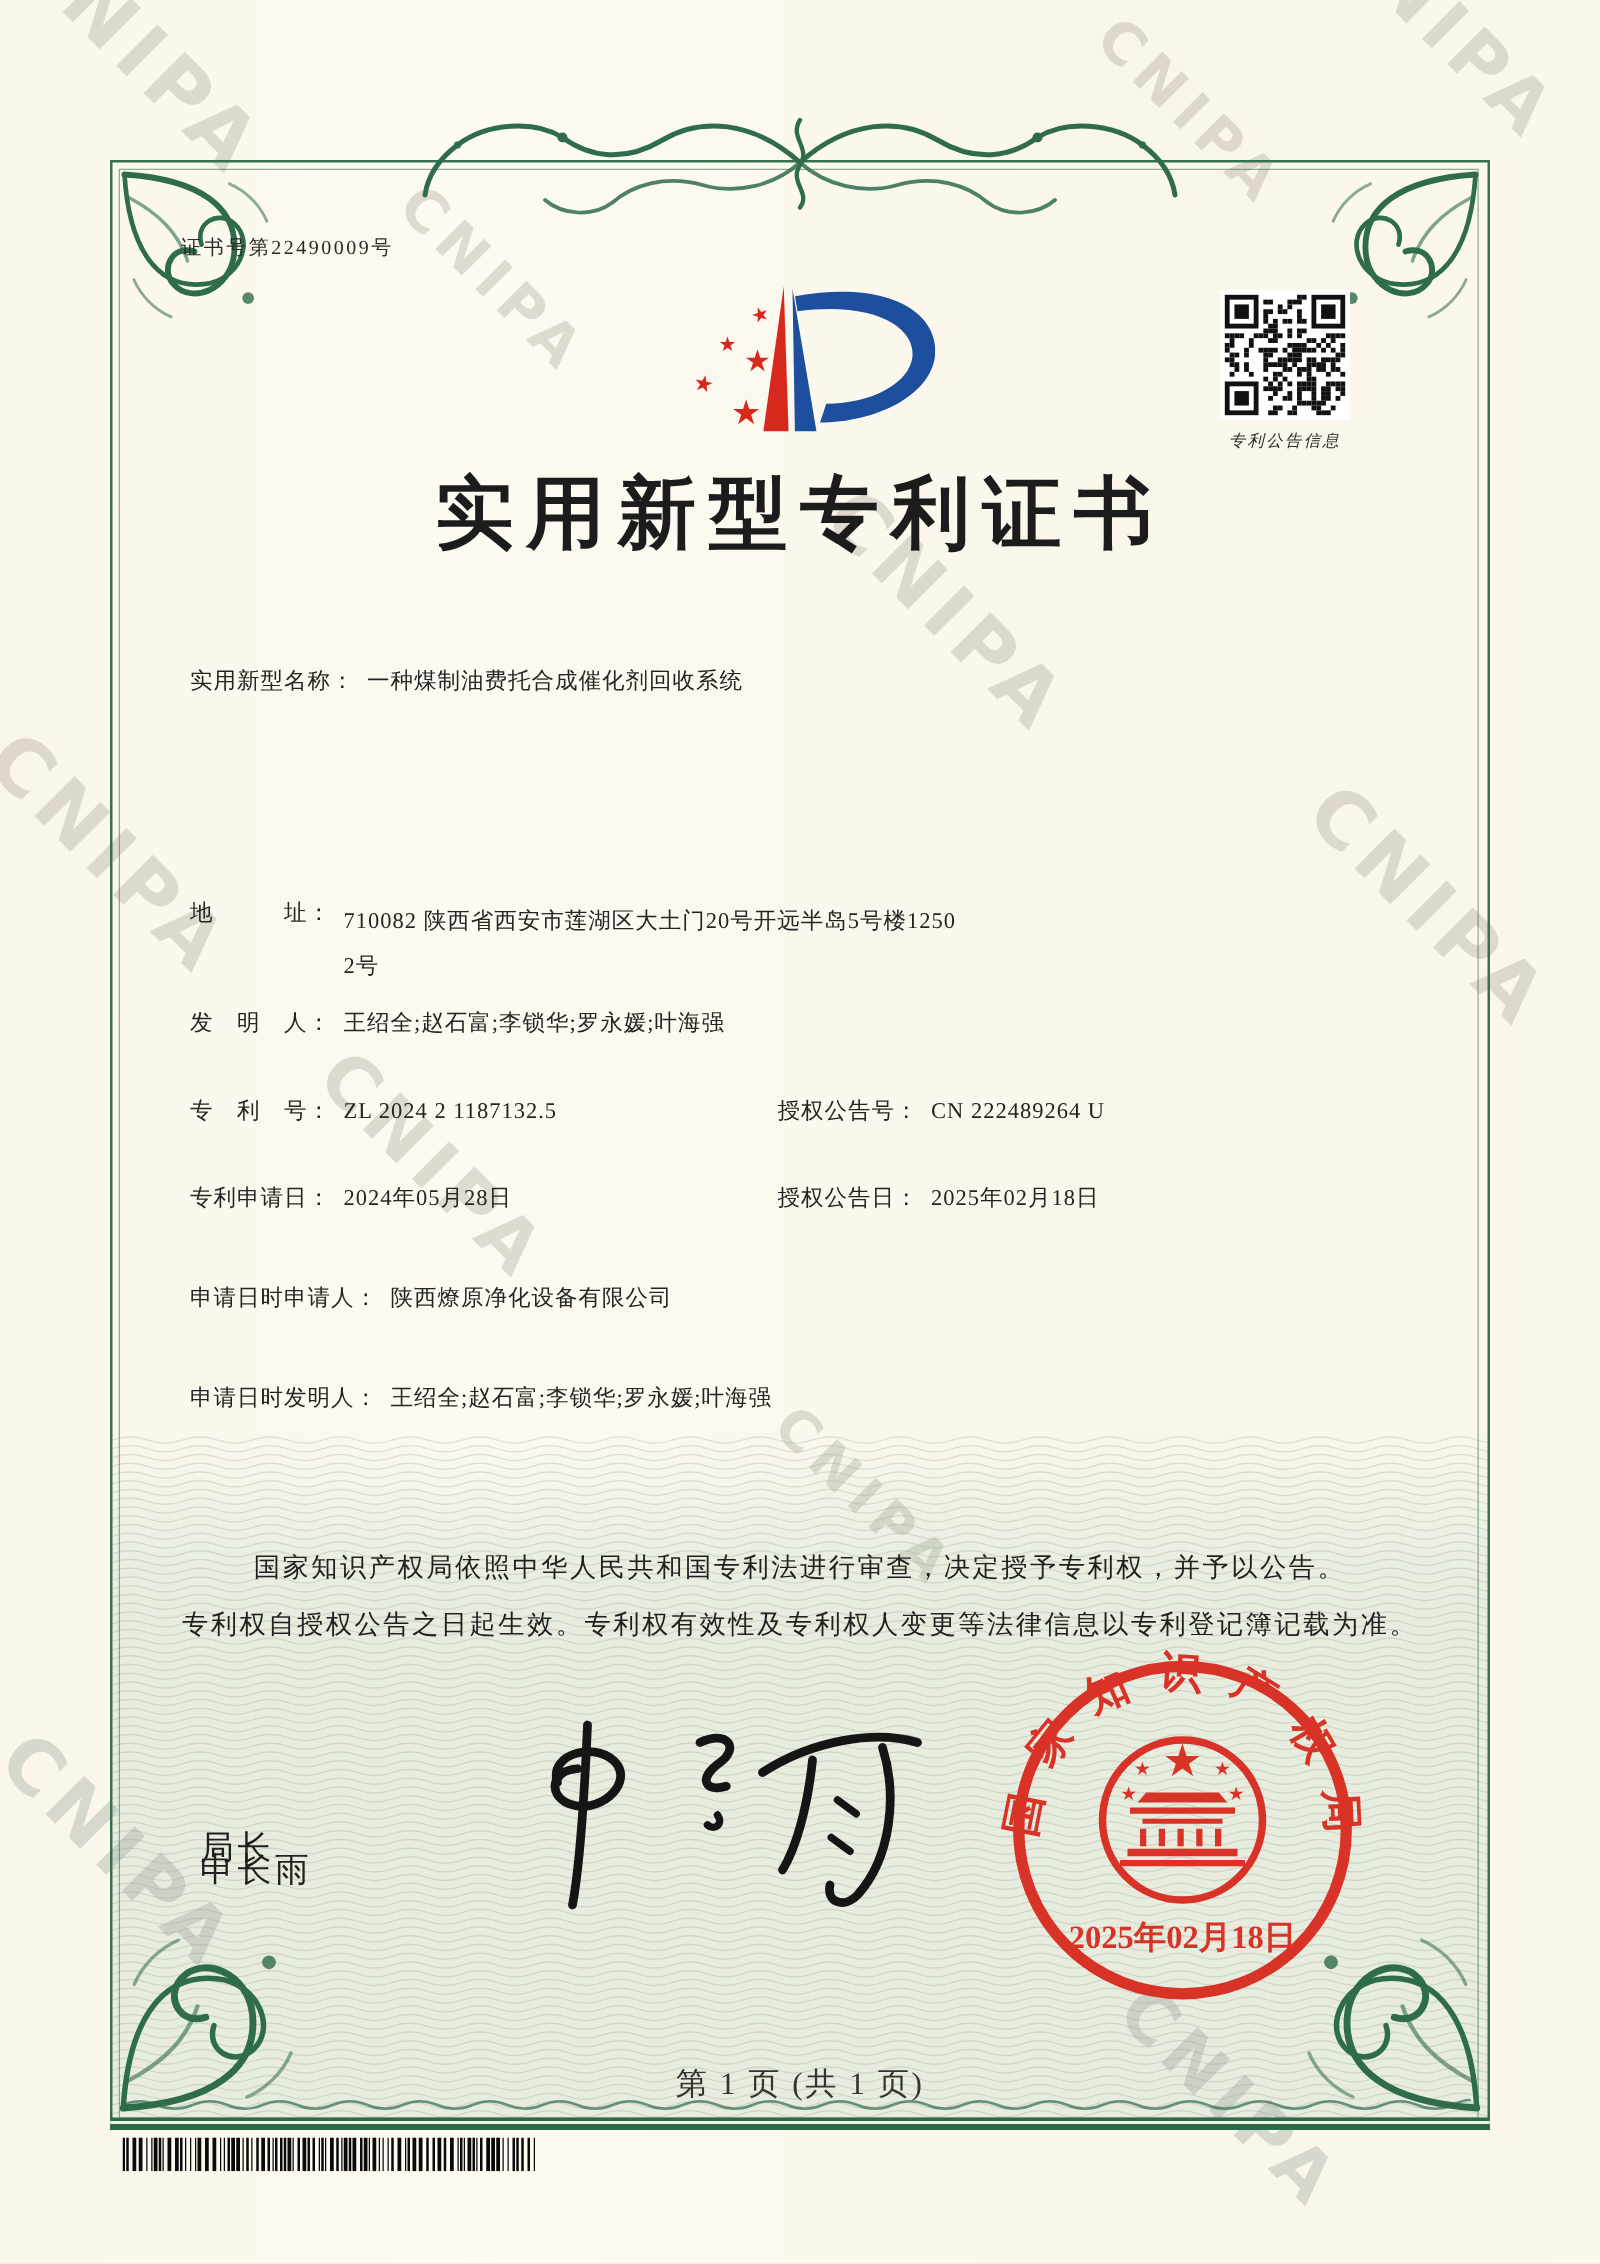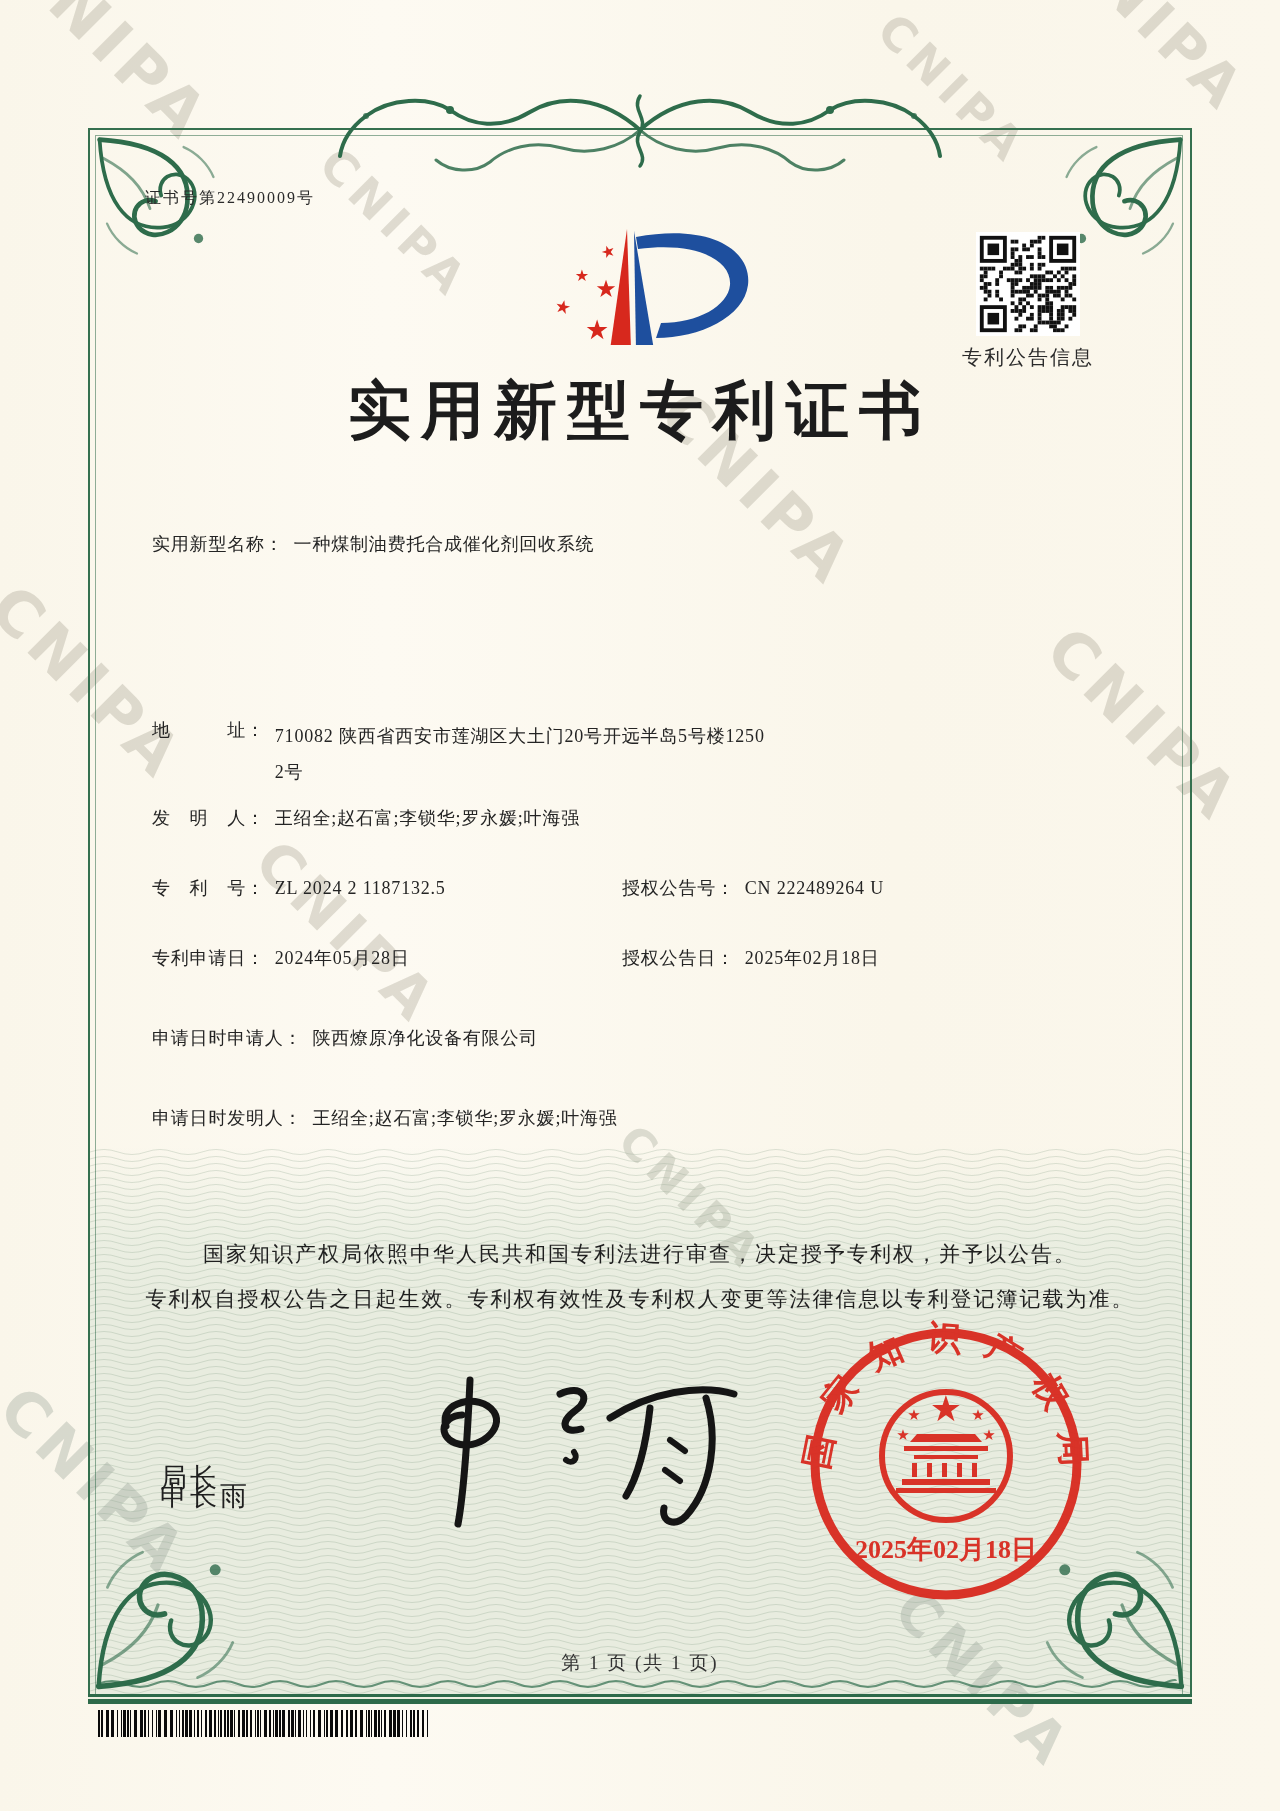--- a/index.html
+++ b/index.html
@@ -27,23 +27,23 @@
       font-weight:bold;letter-spacing:10px;color:#1c1c1c;}
   .row{position:absolute;left:152px;font-size:18px;letter-spacing:.8px;color:#242424;white-space:nowrap;}
   .row .lab{display:inline-block;}
   .row .val{display:inline-block;margin-left:10px;}
   .vblock{display:inline-block;vertical-align:top;line-height:36px;white-space:nowrap;}
   .decl{position:absolute;left:100px;top:1232px;width:1080px;text-align:center;
       font-size:21px;letter-spacing:2px;line-height:45px;color:#1f1f1f;}
   .sig-label{position:absolute;left:160px;font-size:27px;letter-spacing:3px;color:#1f1f1f;
       font-family:"Liberation Sans","DejaVu Sans",sans-serif;}
   .qr-box{position:absolute;left:976px;top:232px;width:104px;height:104px;background:#fff;padding:0;}
-  .qr-caption{position:absolute;left:946px;top:344px;width:164px;text-align:center;font-size:20px;
-      letter-spacing:2px;color:#2a2a2a;}
-  .footer{position:absolute;left:0;top:1650px;width:100%;text-align:center;font-size:19px;
+  .qr-caption{position:absolute;left:946px;top:344px;width:164px;text-align:center;font-size:13px;
+      letter-spacing:2px;color:#2a2a2a;font-style:italic;}
+  .footer{position:absolute;left:0;top:1650px;width:100%;text-align:center;font-size:25px;
       letter-spacing:2px;color:#333;}
   .barcode{position:absolute;left:98px;top:1710px;width:336px;height:27px;}
   svg{display:block;}
 </style>
 </head>
 <body>
 
 <div class="page">
 
   <svg width="0" height="0" style="position:absolute" aria-hidden="true">

